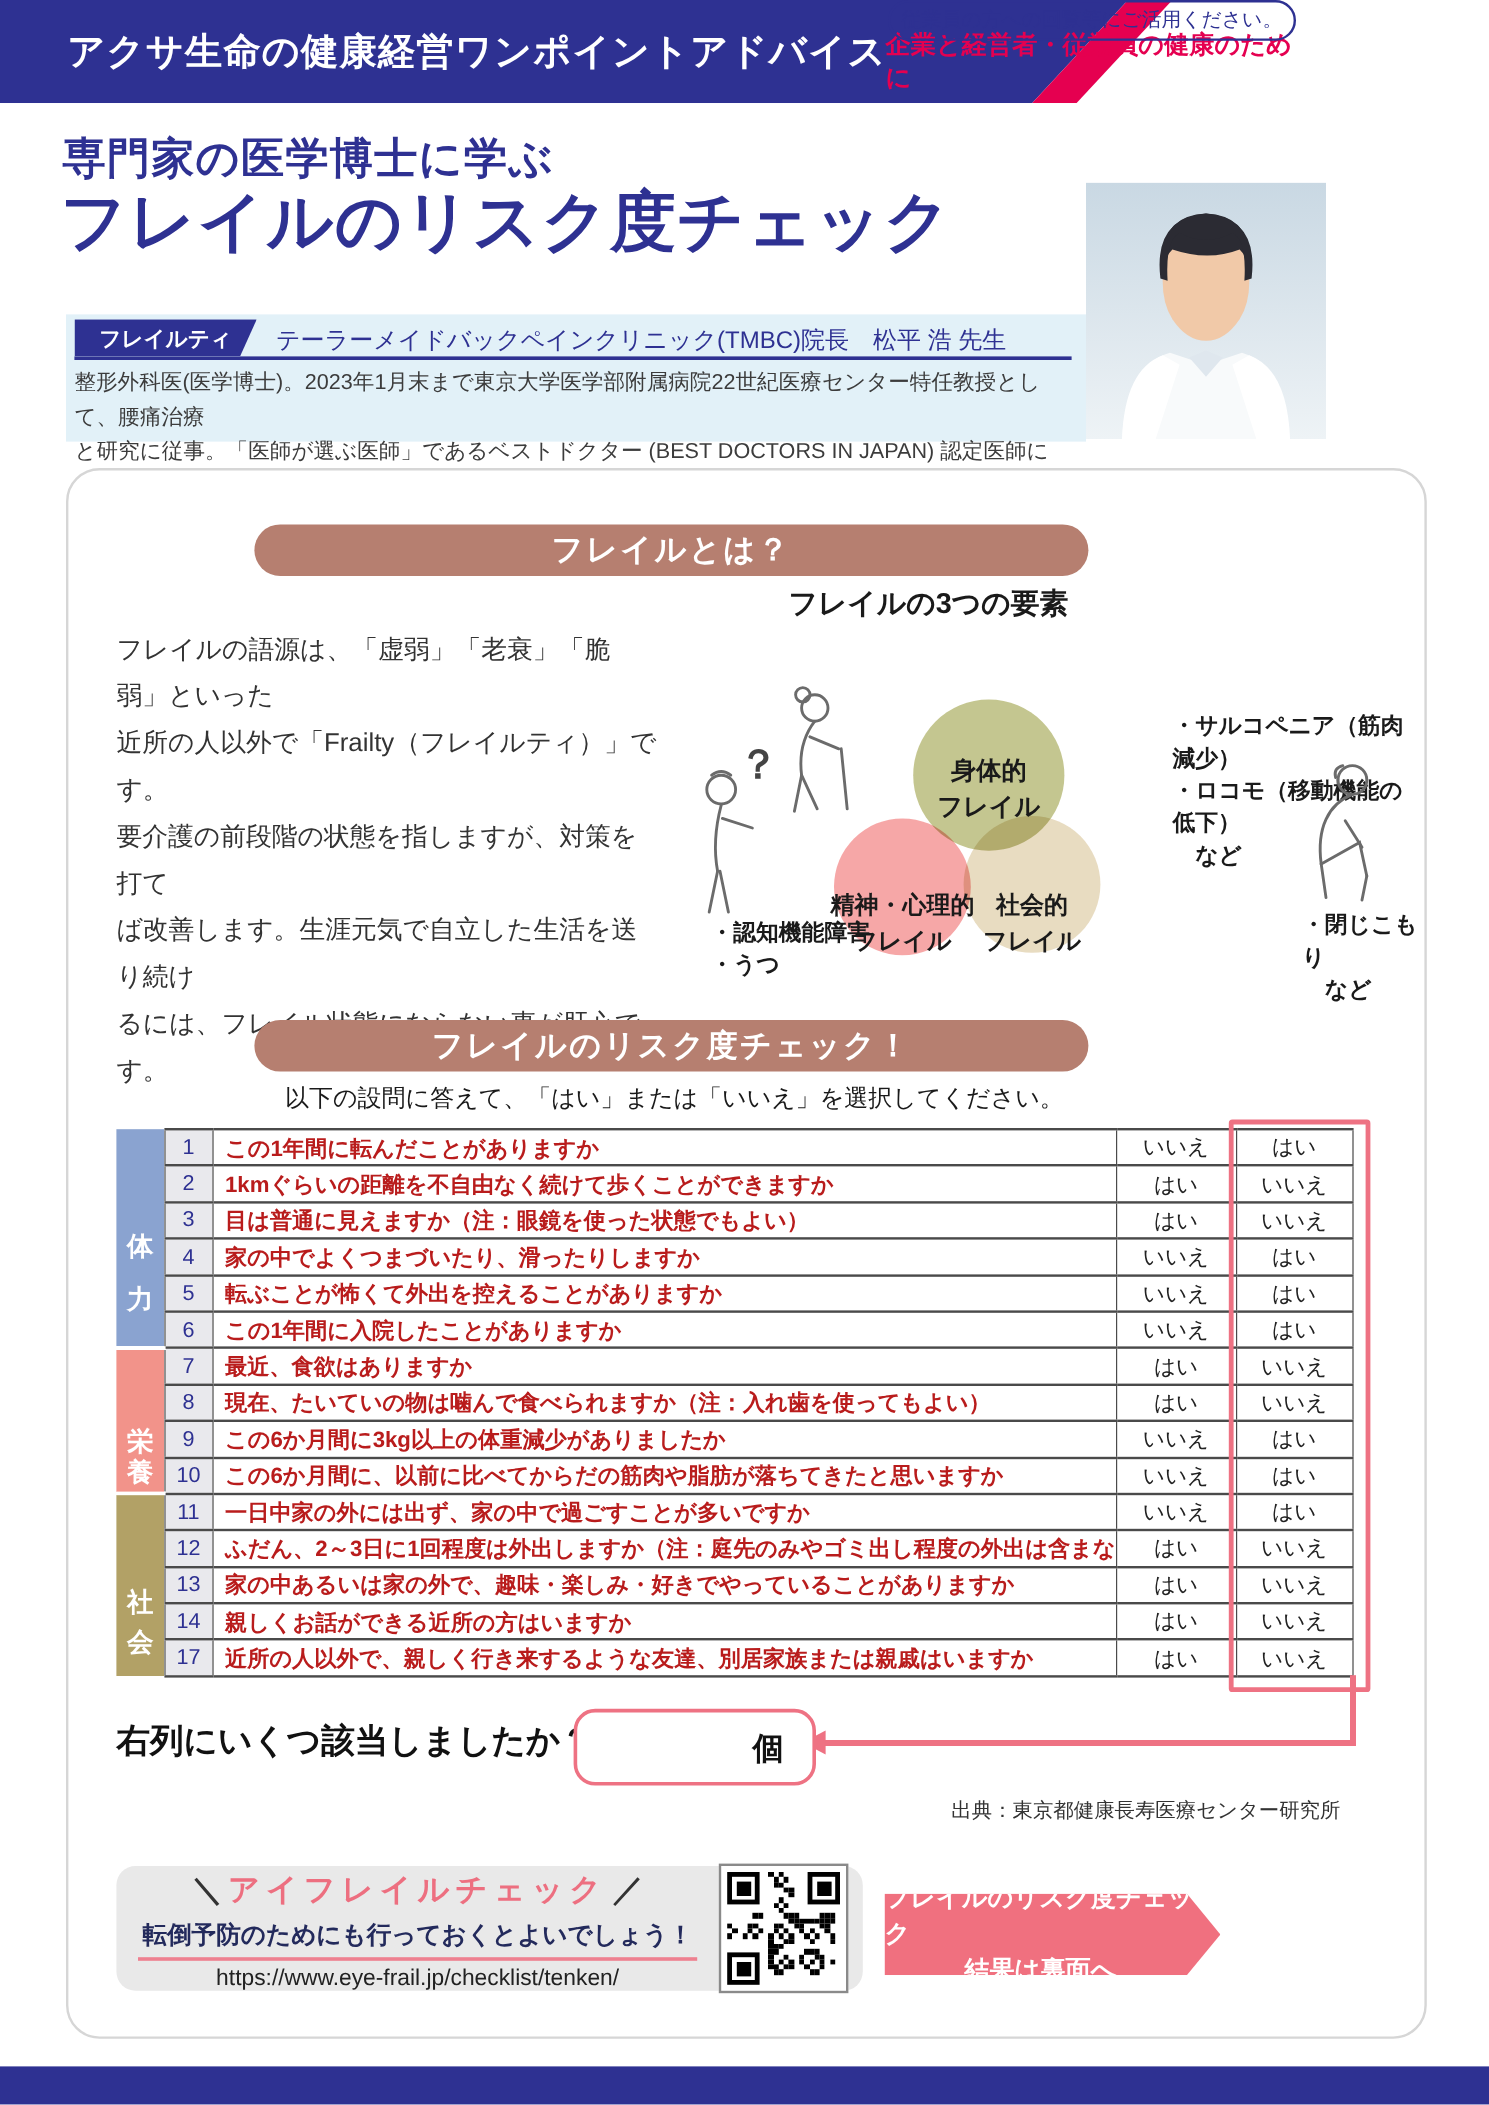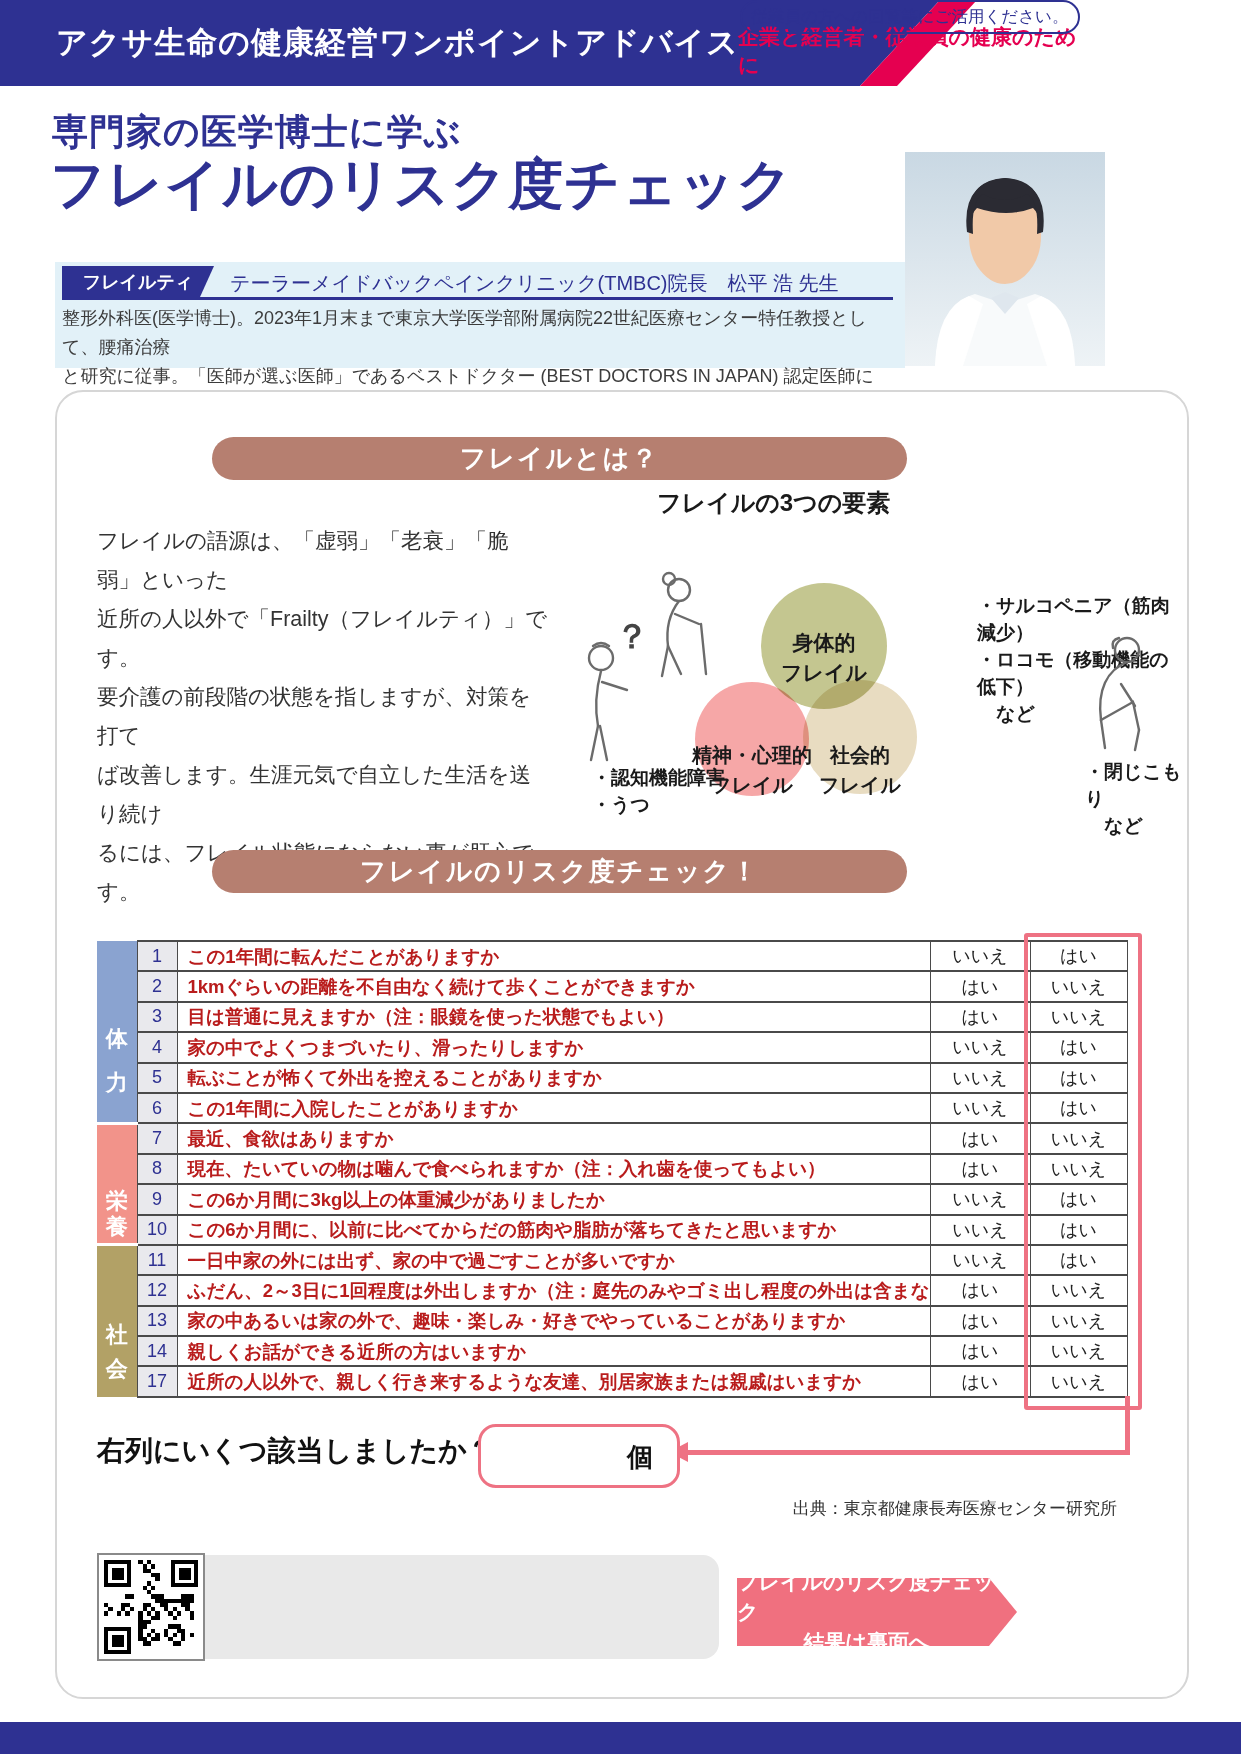--- a/index.html
+++ b/index.html
@@ -206,20 +206,21 @@
         <path d="M44 8 q-8 2 -6 10"></path>
         <path d="M52 32 C32 40 22 60 26 90"></path>
         <path d="M26 90 L58 72 L64 100"></path>
         <path d="M46 54 L60 76"></path>
         <path d="M26 90 L30 118"></path>
         <path d="M64 100 L60 120"></path>
       </svg>
     </div>
 
     <div class="bar bar2">フレイルのリスク度チェック！</div>
+    <div class="instruction">以下の設問に答えて、「はい」または「いいえ」を選択してください。</div>
 
     <div class="table-wrap">
       <table class="qtable">
         <colgroup>
             <col style="width:40px">
             <col style="width:40px">
             <col style="width:753px">
             <col style="width:100px">
             <col style="width:97px">
           </colgroup>
@@ -326,20 +327,31 @@
     <div class="conn-h"></div>
     <div class="conn-arrow"></div>
 
     <div class="summary-q">右列にいくつ該当しましたか？</div>
     <div class="count-box">
       <div class="count-unit">個</div>
     </div>
     <div class="source">出典：東京都健康長寿医療センター研究所</div>
 
     <div class="eyefrail">
+      <div class="ef-text">
+        <div>
+          <span class="ef-slash">＼</span>
+          <span class="ef-head">アイフレイルチェック</span>
+          <span class="ef-slash">／</span>
+        </div>
+        <div class="ef-sub-wrap">
+          <span class="ef-sub">転倒予防のためにも行っておくとよいでしょう！</span>
+        </div>
+        <a class="ef-url" href="#">https://www.eye-frail.jp/checklist/tenken/</a>
+      </div>
       <div class="qr">
         <div class="qr-grid">
             <div class="qr-cell" style="left: 34.2857px; top: 0px; width: 4.28571px; height: 4.28571px;"></div>
             <div class="qr-cell" style="left: 42.8571px; top: 0px; width: 4.28571px; height: 4.28571px;"></div>
             <div class="qr-cell" style="left: 38.5714px; top: 4.28571px; width: 4.28571px; height: 4.28571px;"></div>
             <div class="qr-cell" style="left: 47.1429px; top: 4.28571px; width: 4.28571px; height: 4.28571px;"></div>
             <div class="qr-cell" style="left: 38.5714px; top: 8.57143px; width: 4.28571px; height: 4.28571px;"></div>
             <div class="qr-cell" style="left: 42.8571px; top: 8.57143px; width: 4.28571px; height: 4.28571px;"></div>
             <div class="qr-cell" style="left: 47.1429px; top: 12.8571px; width: 4.28571px; height: 4.28571px;"></div>
             <div class="qr-cell" style="left: 51.4286px; top: 12.8571px; width: 4.28571px; height: 4.28571px;"></div>

